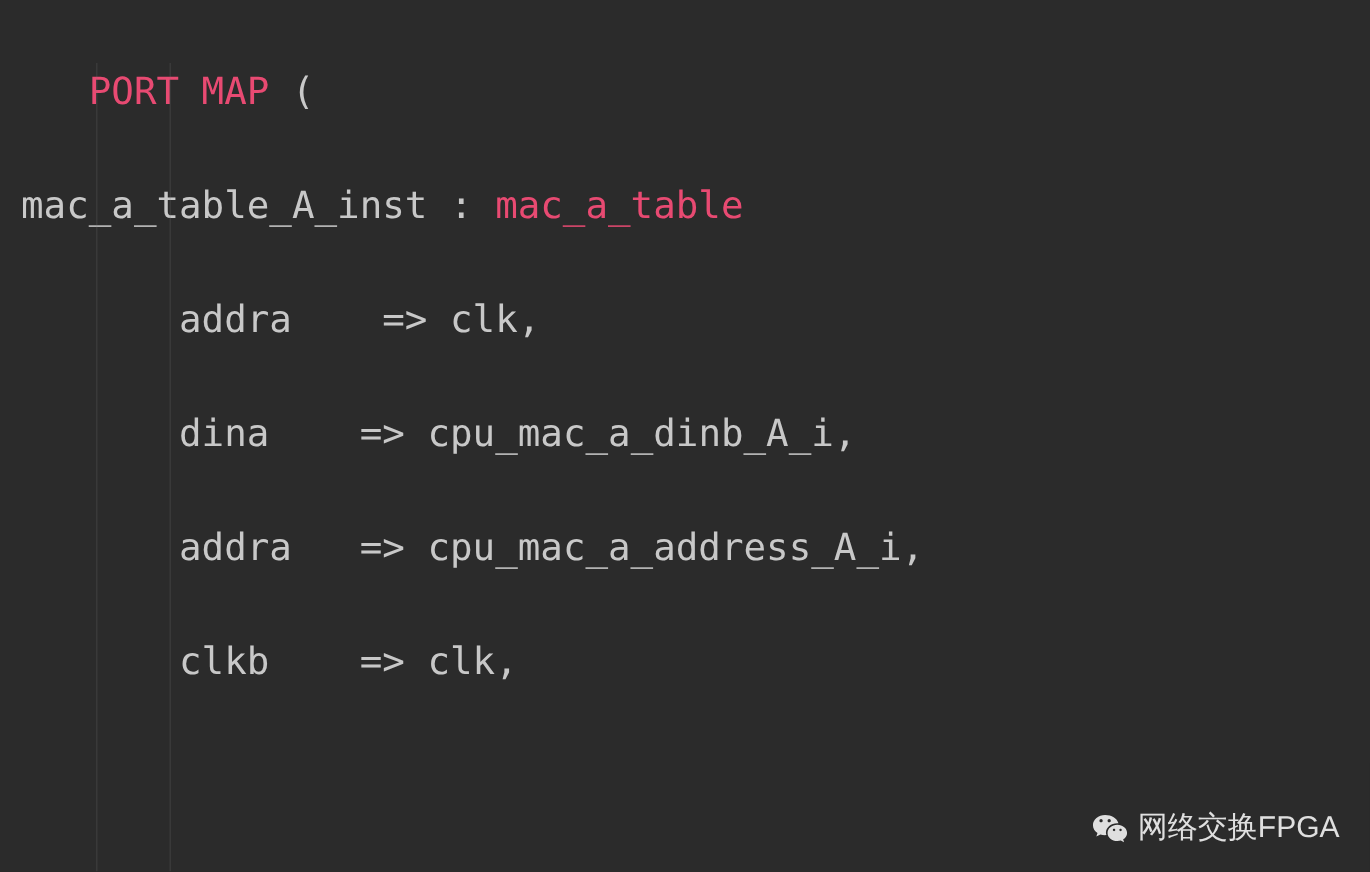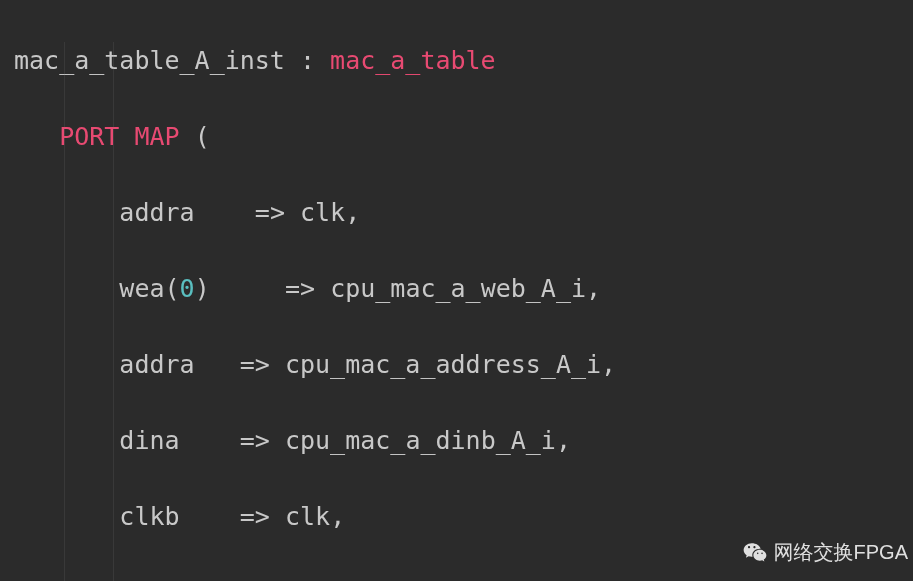--- a/index.html
+++ b/index.html
@@ -22,21 +22,21 @@
   }
   .ln { display: block; }
   .ident { color: #c8c8c8; }
   .type  { color: #e84a72; }
   .kw    { color: #e84a72; }
   .punct { color: #c8c8c8; }
   .arrow { color: #c8c8c8; }
   .num   { color: #5abfc0; }
   .watermark {
     position: absolute;
-    right: 5px;
+    right: 20px;
     bottom: 10px;
     color: rgba(255,255,255,0.85);
     font-size: 20px;
     font-family: "Microsoft YaHei", sans-serif;
     display: flex;
     align-items: center;
     gap: 6px;
   }
   .watermark .wechat-icon {
     display: inline-flex;
@@ -66,26 +66,25 @@
 </style>
 </head>
 <body>
 
 <div class="guides">
   <div class="guide" style="left:64px"></div>
   <div class="guide" style="left:113px"></div>
 </div>
 
 <div class="code">
+<span class="ln">   <span class="kw">PORT MAP</span><span class="punct"> (</span></span>
 <span class="ln"><span class="ident">mac_a_table_A_inst</span><span class="punct"> : </span><span class="type">mac_a_table</span></span>
-<span class="ln">   <span class="kw">PORT MAP</span><span class="punct"> (</span></span>
 <span class="ln">       <span class="ident">addra</span>    <span class="arrow">=&gt;</span> <span class="ident">clk</span><span class="punct">,</span></span>
-<span class="ln">       <span class="ident">wea</span><span class="punct">(</span><span class="num">0</span><span class="punct">)</span>     <span class="arrow">=&gt;</span> <span class="ident">cpu_mac_a_web_A_i</span><span class="punct">,</span></span>
+<span class="ln">       <span class="ident">dina</span>    <span class="arrow">=&gt;</span> <span class="ident">cpu_mac_a_dinb_A_i</span><span class="punct">,</span></span>
 <span class="ln">       <span class="ident">addra</span>   <span class="arrow">=&gt;</span> <span class="ident">cpu_mac_a_address_A_i</span><span class="punct">,</span></span>
-<span class="ln">       <span class="ident">dina</span>    <span class="arrow">=&gt;</span> <span class="ident">cpu_mac_a_dinb_A_i</span><span class="punct">,</span></span>
 <span class="ln">       <span class="ident">clkb</span>    <span class="arrow">=&gt;</span> <span class="ident">clk</span><span class="punct">,</span></span>
 
 
 
 
 
 </div>
 
 <div class="watermark">
   <span class="wechat-icon">

